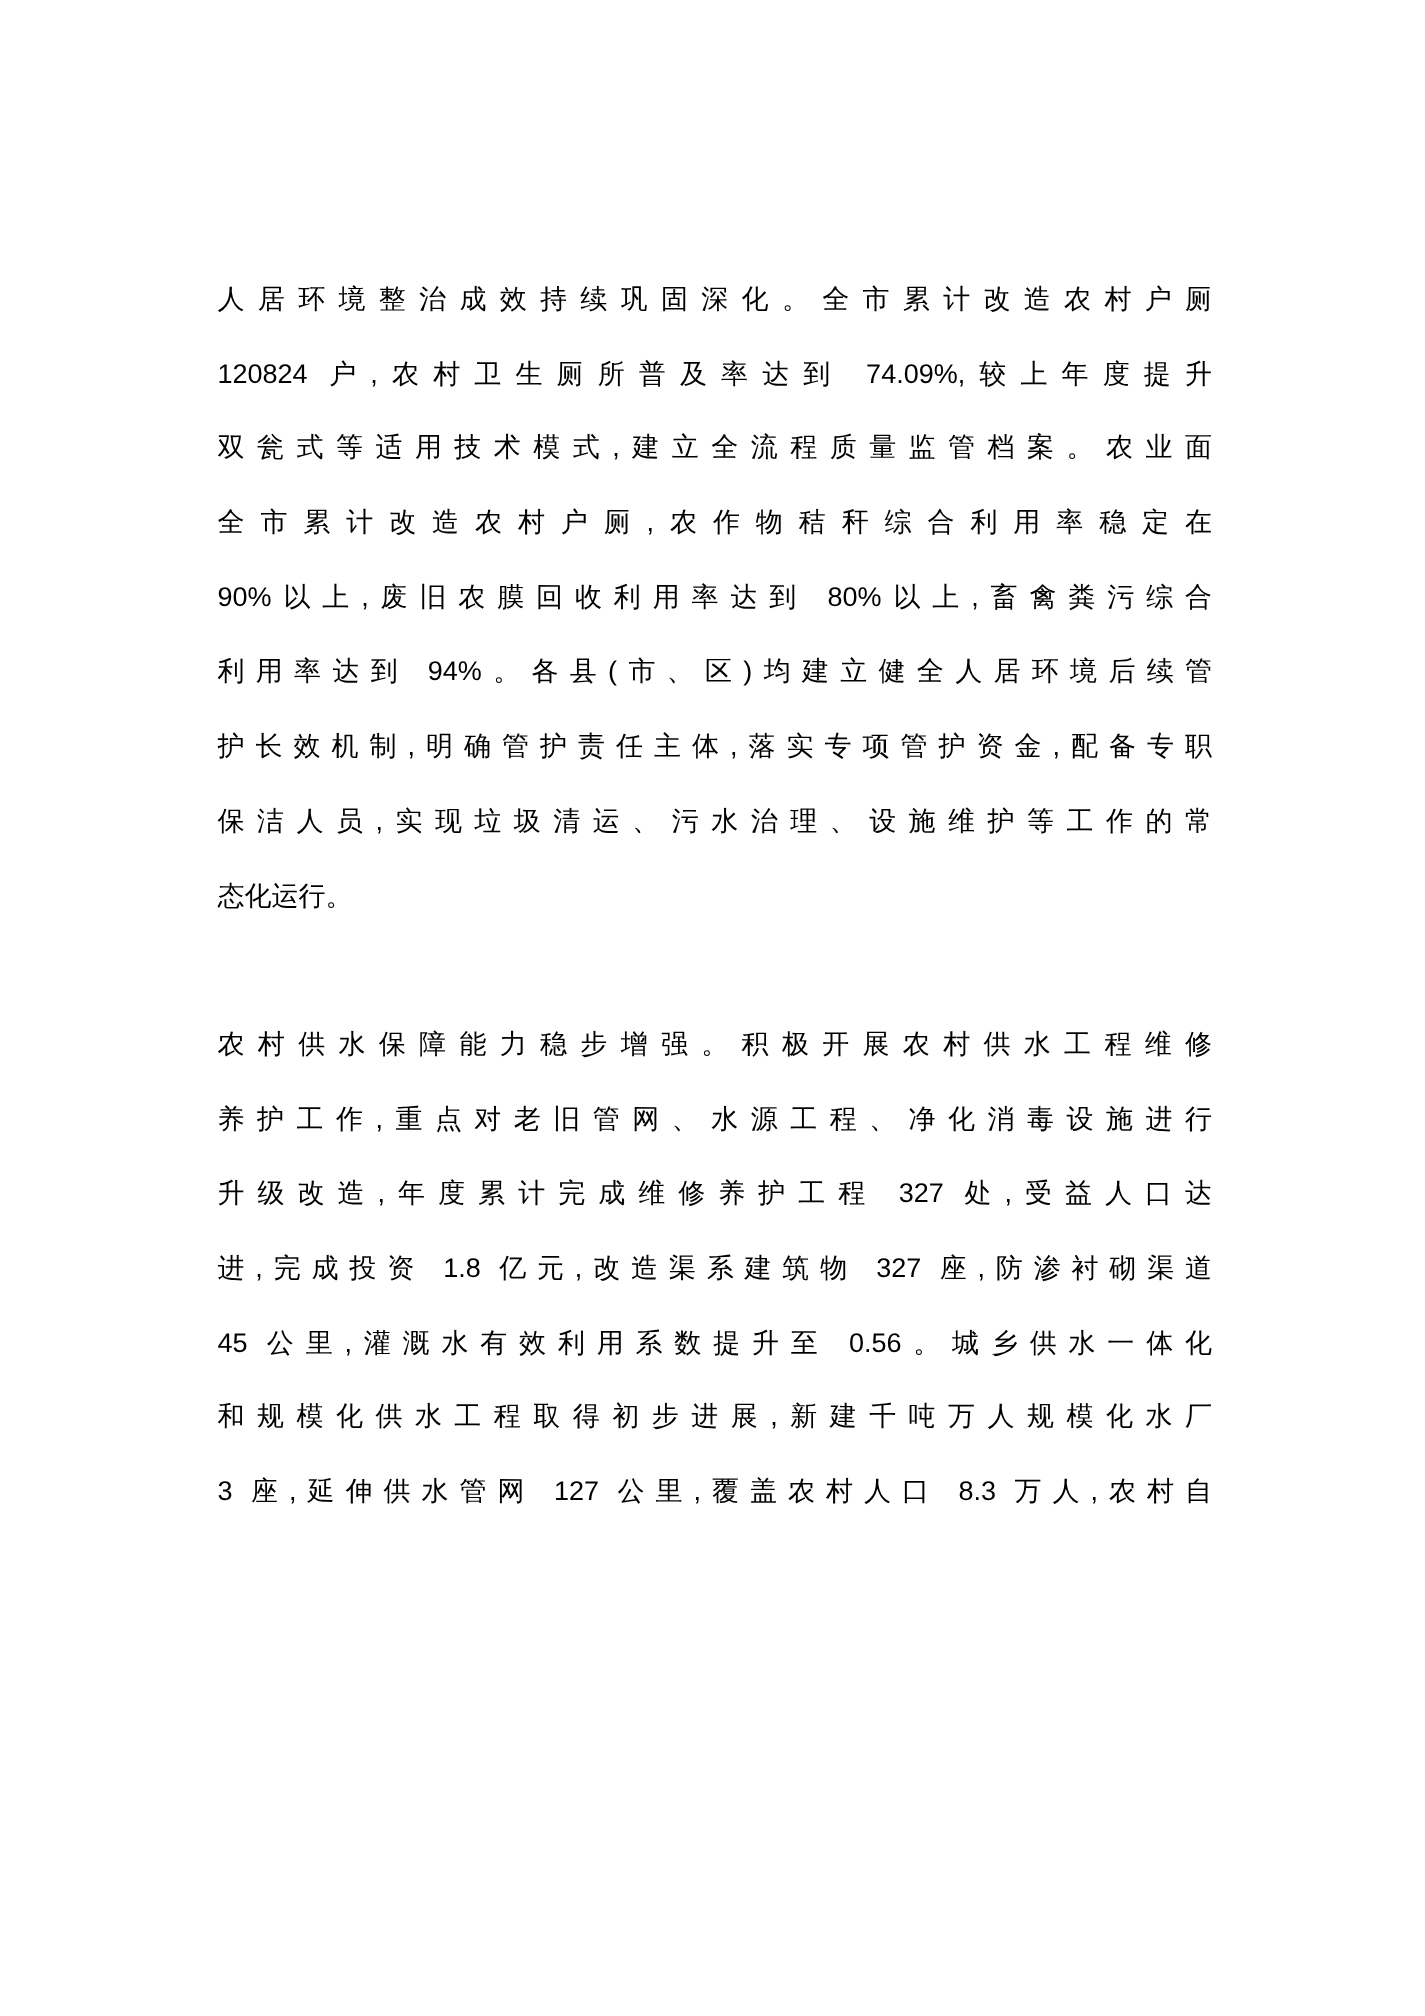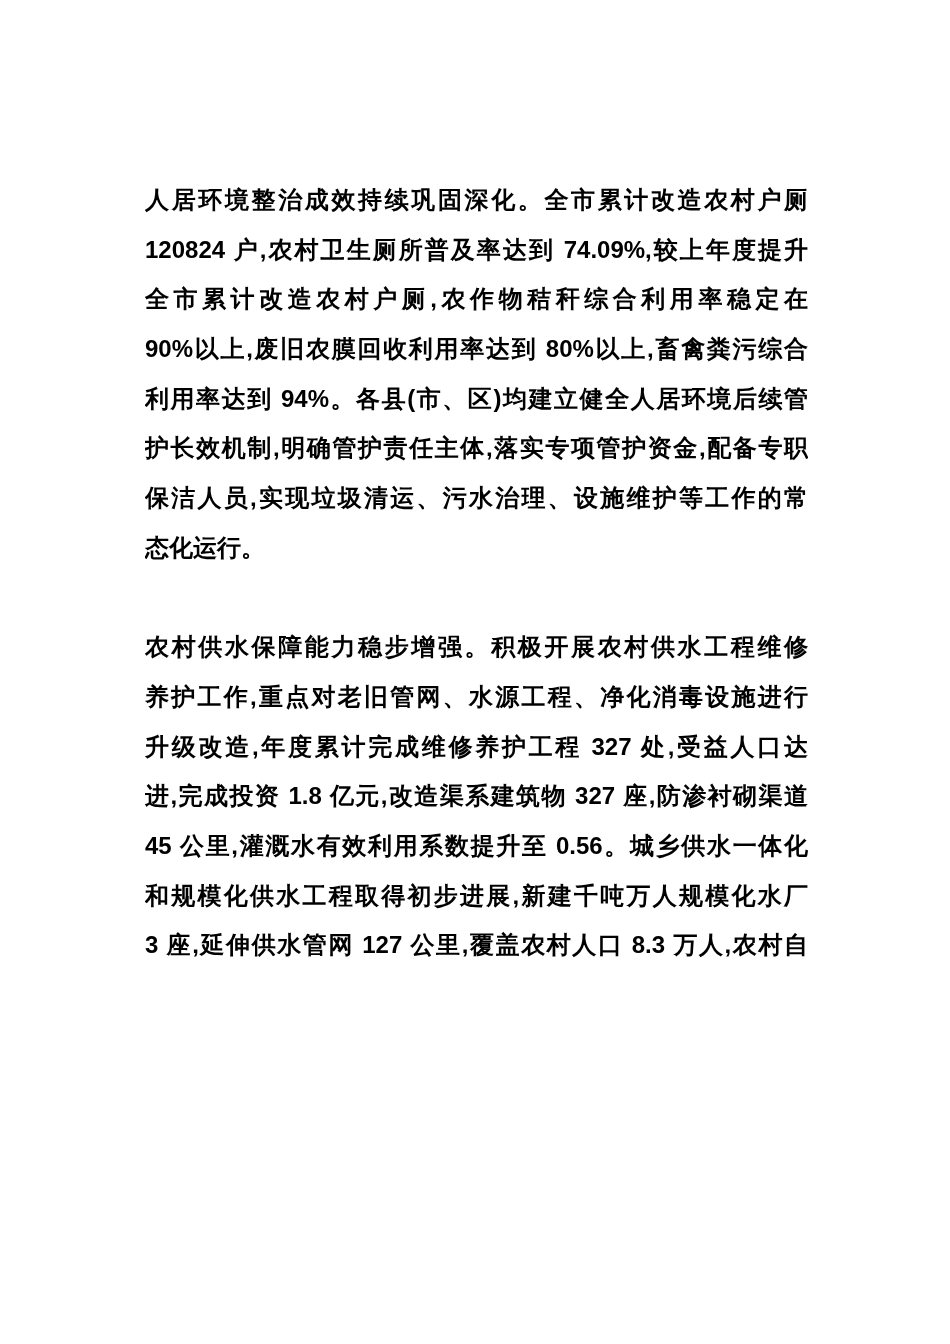--- a/index.html
+++ b/index.html
@@ -27,22 +27,22 @@
     width: 663px;
   }
 
   .paragraph + .paragraph {
     margin-top: 49.7px;
   }
 
   .line {
     height: 49.7px;
     line-height: 49.7px;
-    font-size: 24px;
-    font-weight: 700;
+    font-size: 18px;
+    font-weight: 400;
     letter-spacing: 0;
     white-space: normal;
     text-align: justify;
     text-align-last: justify;
     -moz-text-align-last: justify;
     text-justify: inter-character;
     overflow: hidden;
   }
 
   .line.last {
@@ -52,20 +52,21 @@
   }
 </style>
 </head>
 <body>
 
 <div class="doc-page" style="--page-bg: #ffffff; --text-color: #000000;">
   <div class="text-block">
       <div class="paragraph">
         <div class="line">人居环境整治成效持续巩固深化。全市累计改造农村户厕</div>
         <div class="line">120824 户,农村卫生厕所普及率达到 74.09%,较上年度提升</div>
+        <div class="line">双瓮式等适用技术模式,建立全流程质量监管档案。农业面</div>
         <div class="line">全市累计改造农村户厕,农作物秸秆综合利用率稳定在</div>
         <div class="line">90%以上,废旧农膜回收利用率达到 80%以上,畜禽粪污综合</div>
         <div class="line">利用率达到 94%。各县(市、区)均建立健全人居环境后续管</div>
         <div class="line">护长效机制,明确管护责任主体,落实专项管护资金,配备专职</div>
         <div class="line">保洁人员,实现垃圾清运、污水治理、设施维护等工作的常</div>
         <div class="line last">态化运行。</div>
       </div>
       <div class="paragraph">
         <div class="line">农村供水保障能力稳步增强。积极开展农村供水工程维修</div>
         <div class="line">养护工作,重点对老旧管网、水源工程、净化消毒设施进行</div>

